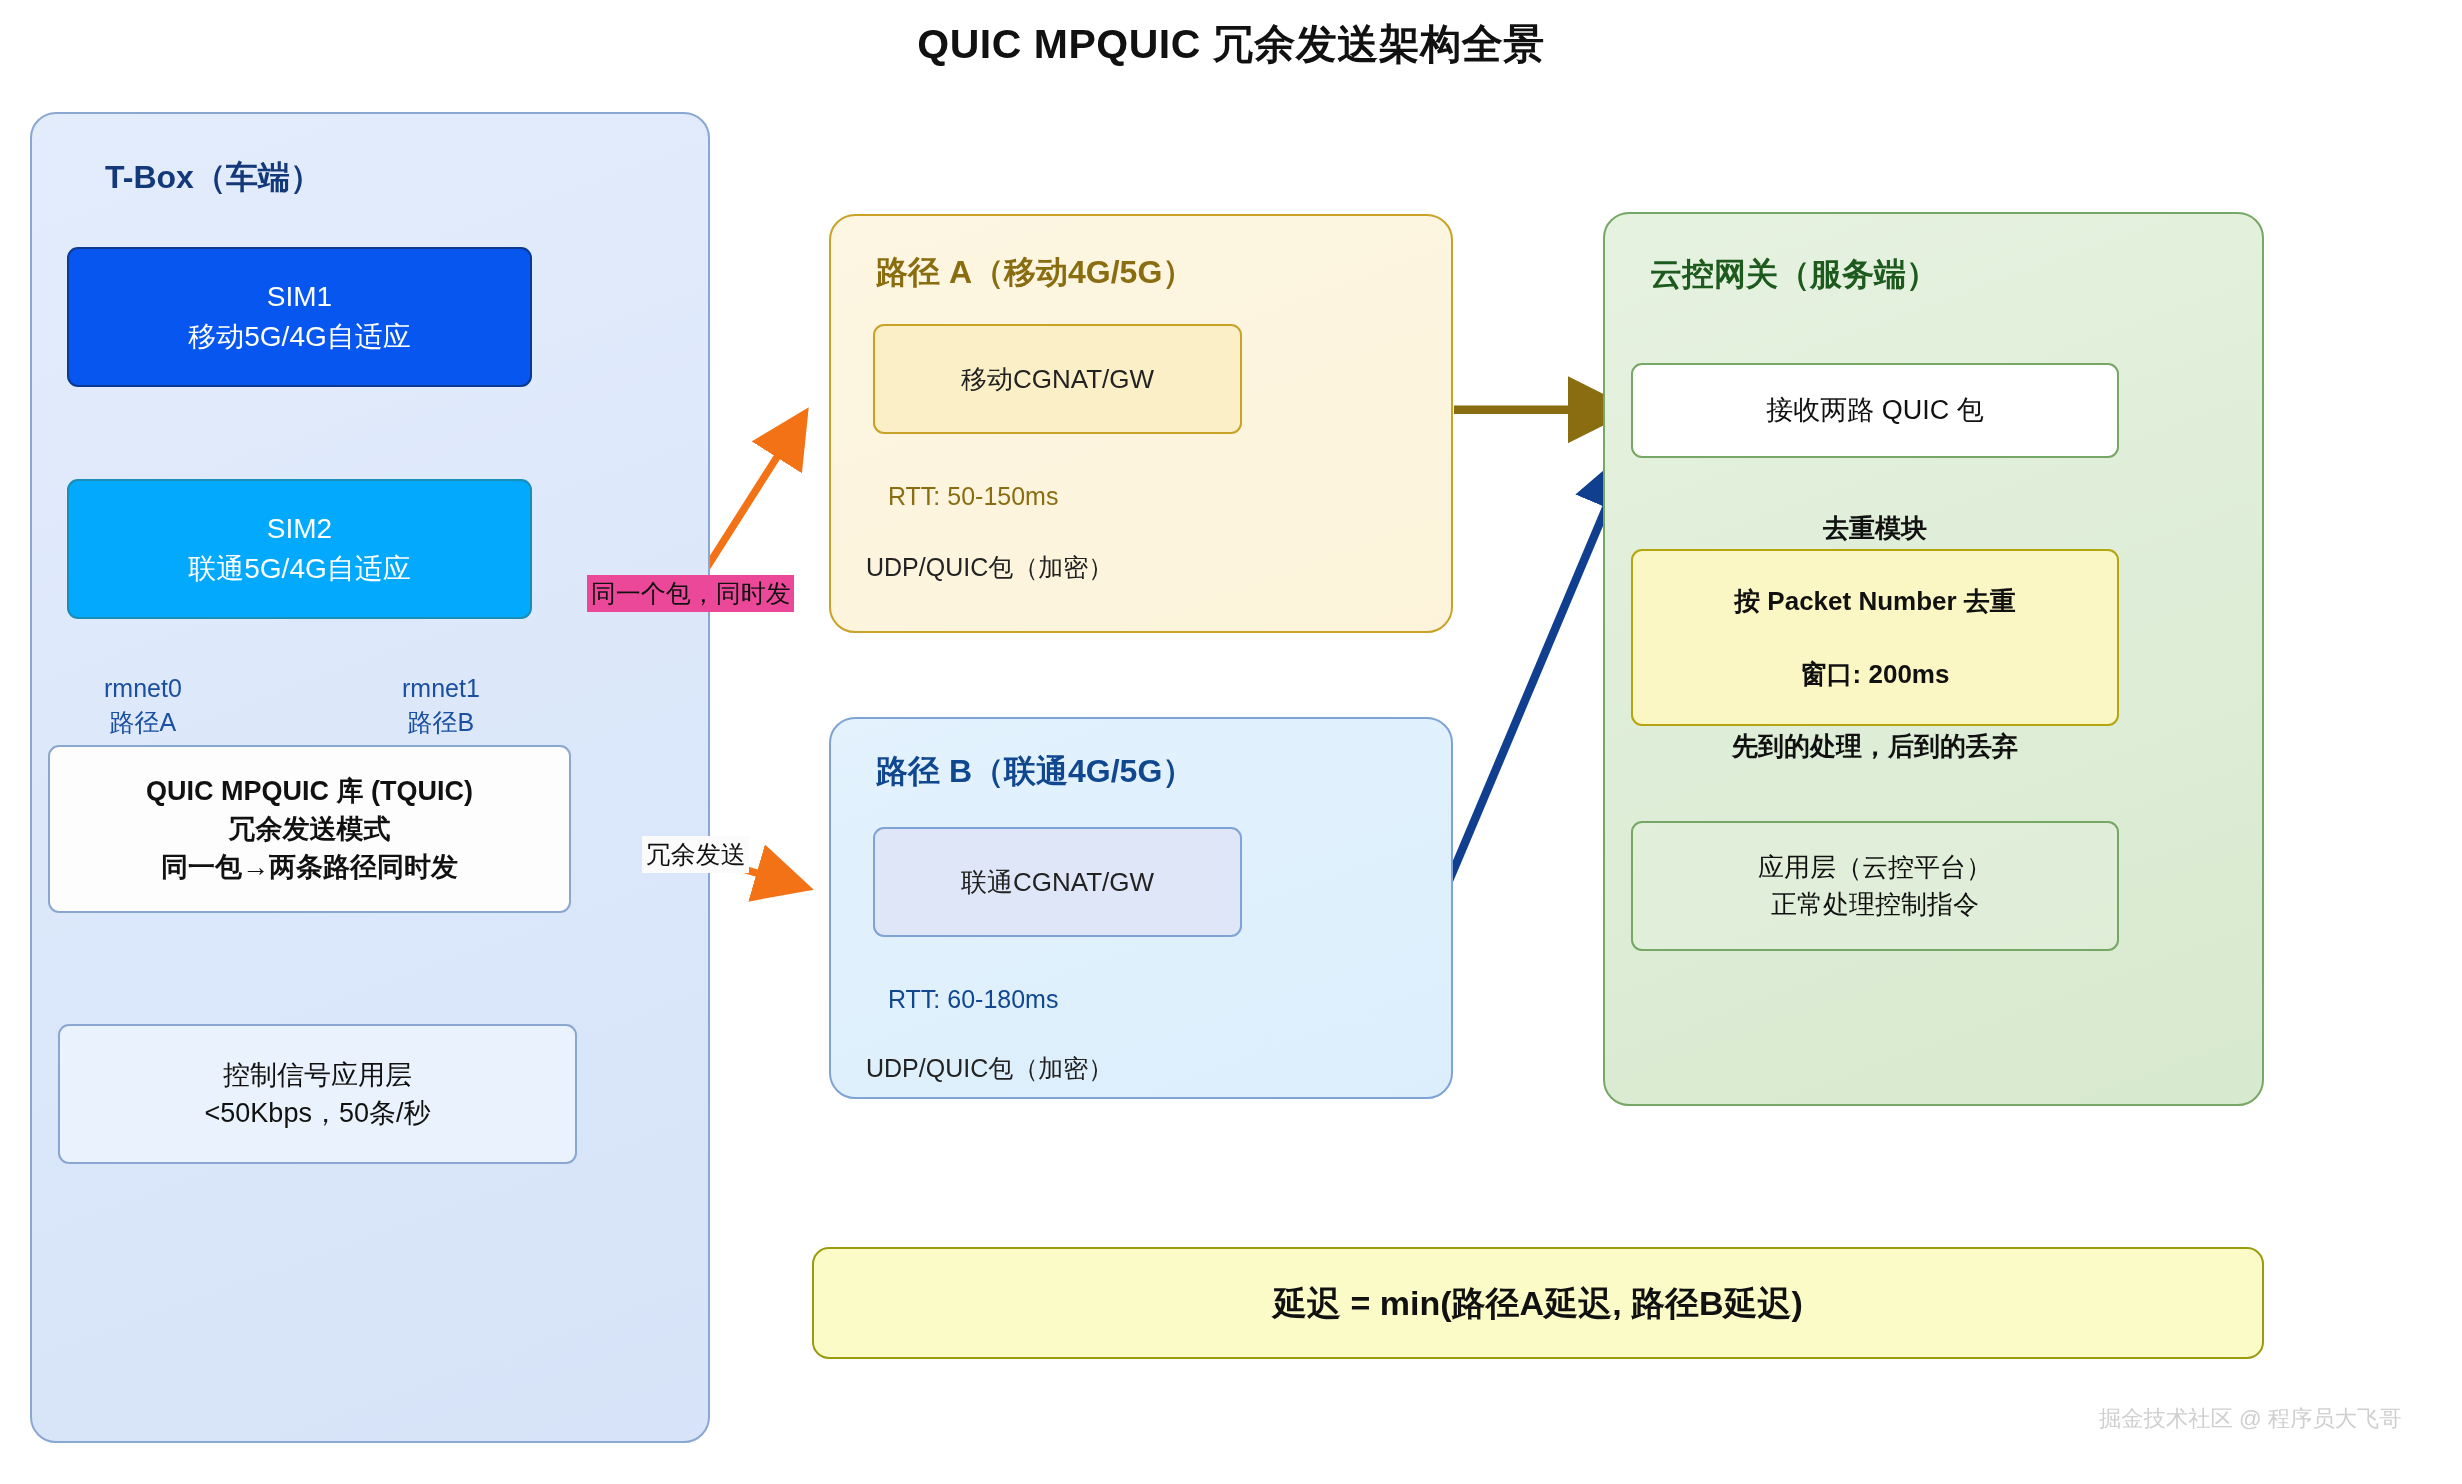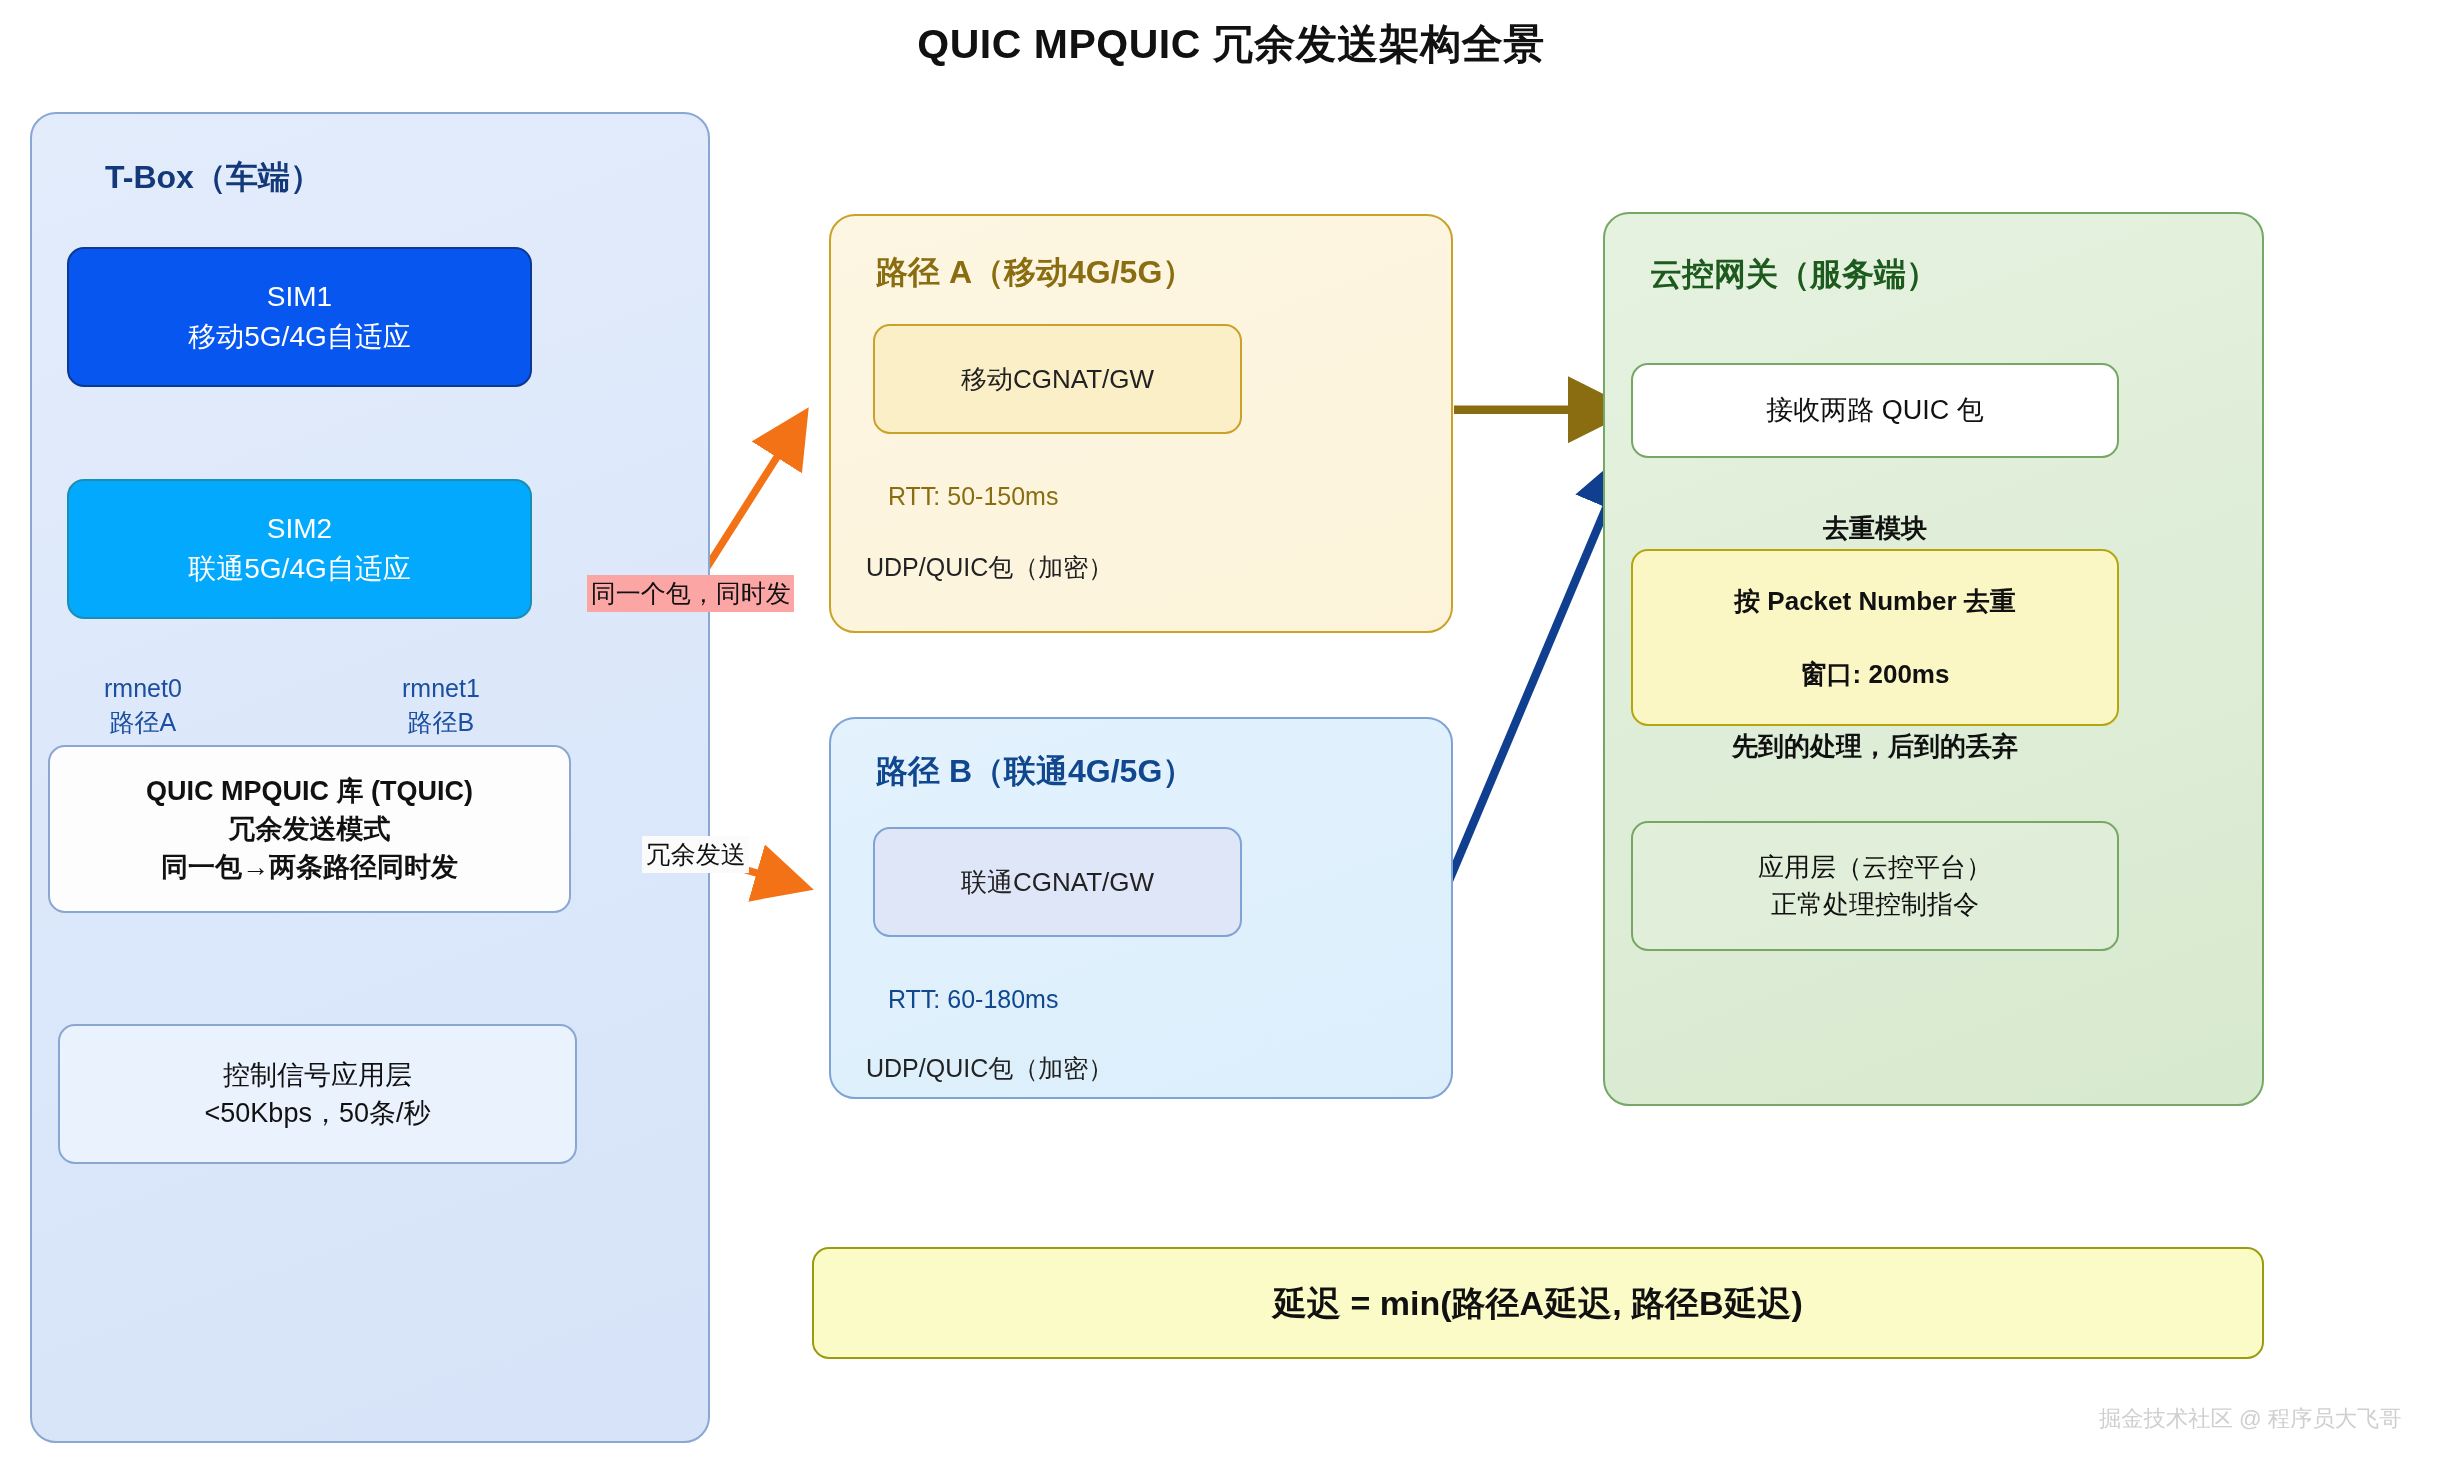--- a/index.html
+++ b/index.html
@@ -42,21 +42,21 @@
 
   .grp-cloud{
     left:1603px;top:212px;width:661px;height:894px;
     background:linear-gradient(160deg,#e6f2e0 0%,#d7e9cf 100%);
     border:2.8px solid #77a765;
   }
   .grp-cloud .group-title{left:45px;top:39px;color:#1d5a1d;}
 
   
   .node{
-    position:absolute;box-sizing:border-box;border-radius:17px;
+    position:absolute;box-sizing:border-box;border-radius:11px;
     display:flex;flex-direction:column;align-items:center;justify-content:center;
     text-align:center;line-height:1.42;
   }
   .node .ln{display:block;white-space:nowrap;}
 
   .n-sim1{
     left:67px;top:247px;width:465px;height:140px;
     background:#0756f0;border:2.8px solid #0b3a8f;color:#fff;font-size:28px;
   }
   .n-sim2{
@@ -105,21 +105,21 @@
   .n-formula{
     left:812px;top:1247px;width:1452px;height:112px;
     background:#fbfbc8;border:2.8px solid #9b9b10;color:#111;
     font-size:34px;font-weight:bold;border-radius:17px;
   }
 
   
   .lbl{position:absolute;font-size:25px;white-space:nowrap;}
   .lbl-rmnet0{left:104px;top:672px;color:#1b4fa0;text-align:center;line-height:1.35;}
   .lbl-rmnet1{left:402px;top:672px;color:#1b4fa0;text-align:center;line-height:1.35;}
-  .lbl-same{left:587px;top:575px;color:#111;background:#fca5a5;padding:1.9px 3.7px;}
+  .lbl-same{left:587px;top:575px;color:#111;background:#ec4899;padding:1.9px 3.7px;}
   .lbl-redun{left:642px;top:836px;color:#111;background:#fbfbfb;padding:1.9px 3.7px;}
 
   .note-green{
     position:absolute;left:821px;top:1378px;font-size:28px;font-style:italic;
     font-weight:bold;color:#1b7a1b;white-space:nowrap;
   }
   .watermark{
     position:absolute;left:2099px;top:1404px;font-size:22.3px;color:#cfcfcf;white-space:nowrap;
   }
 </style>

